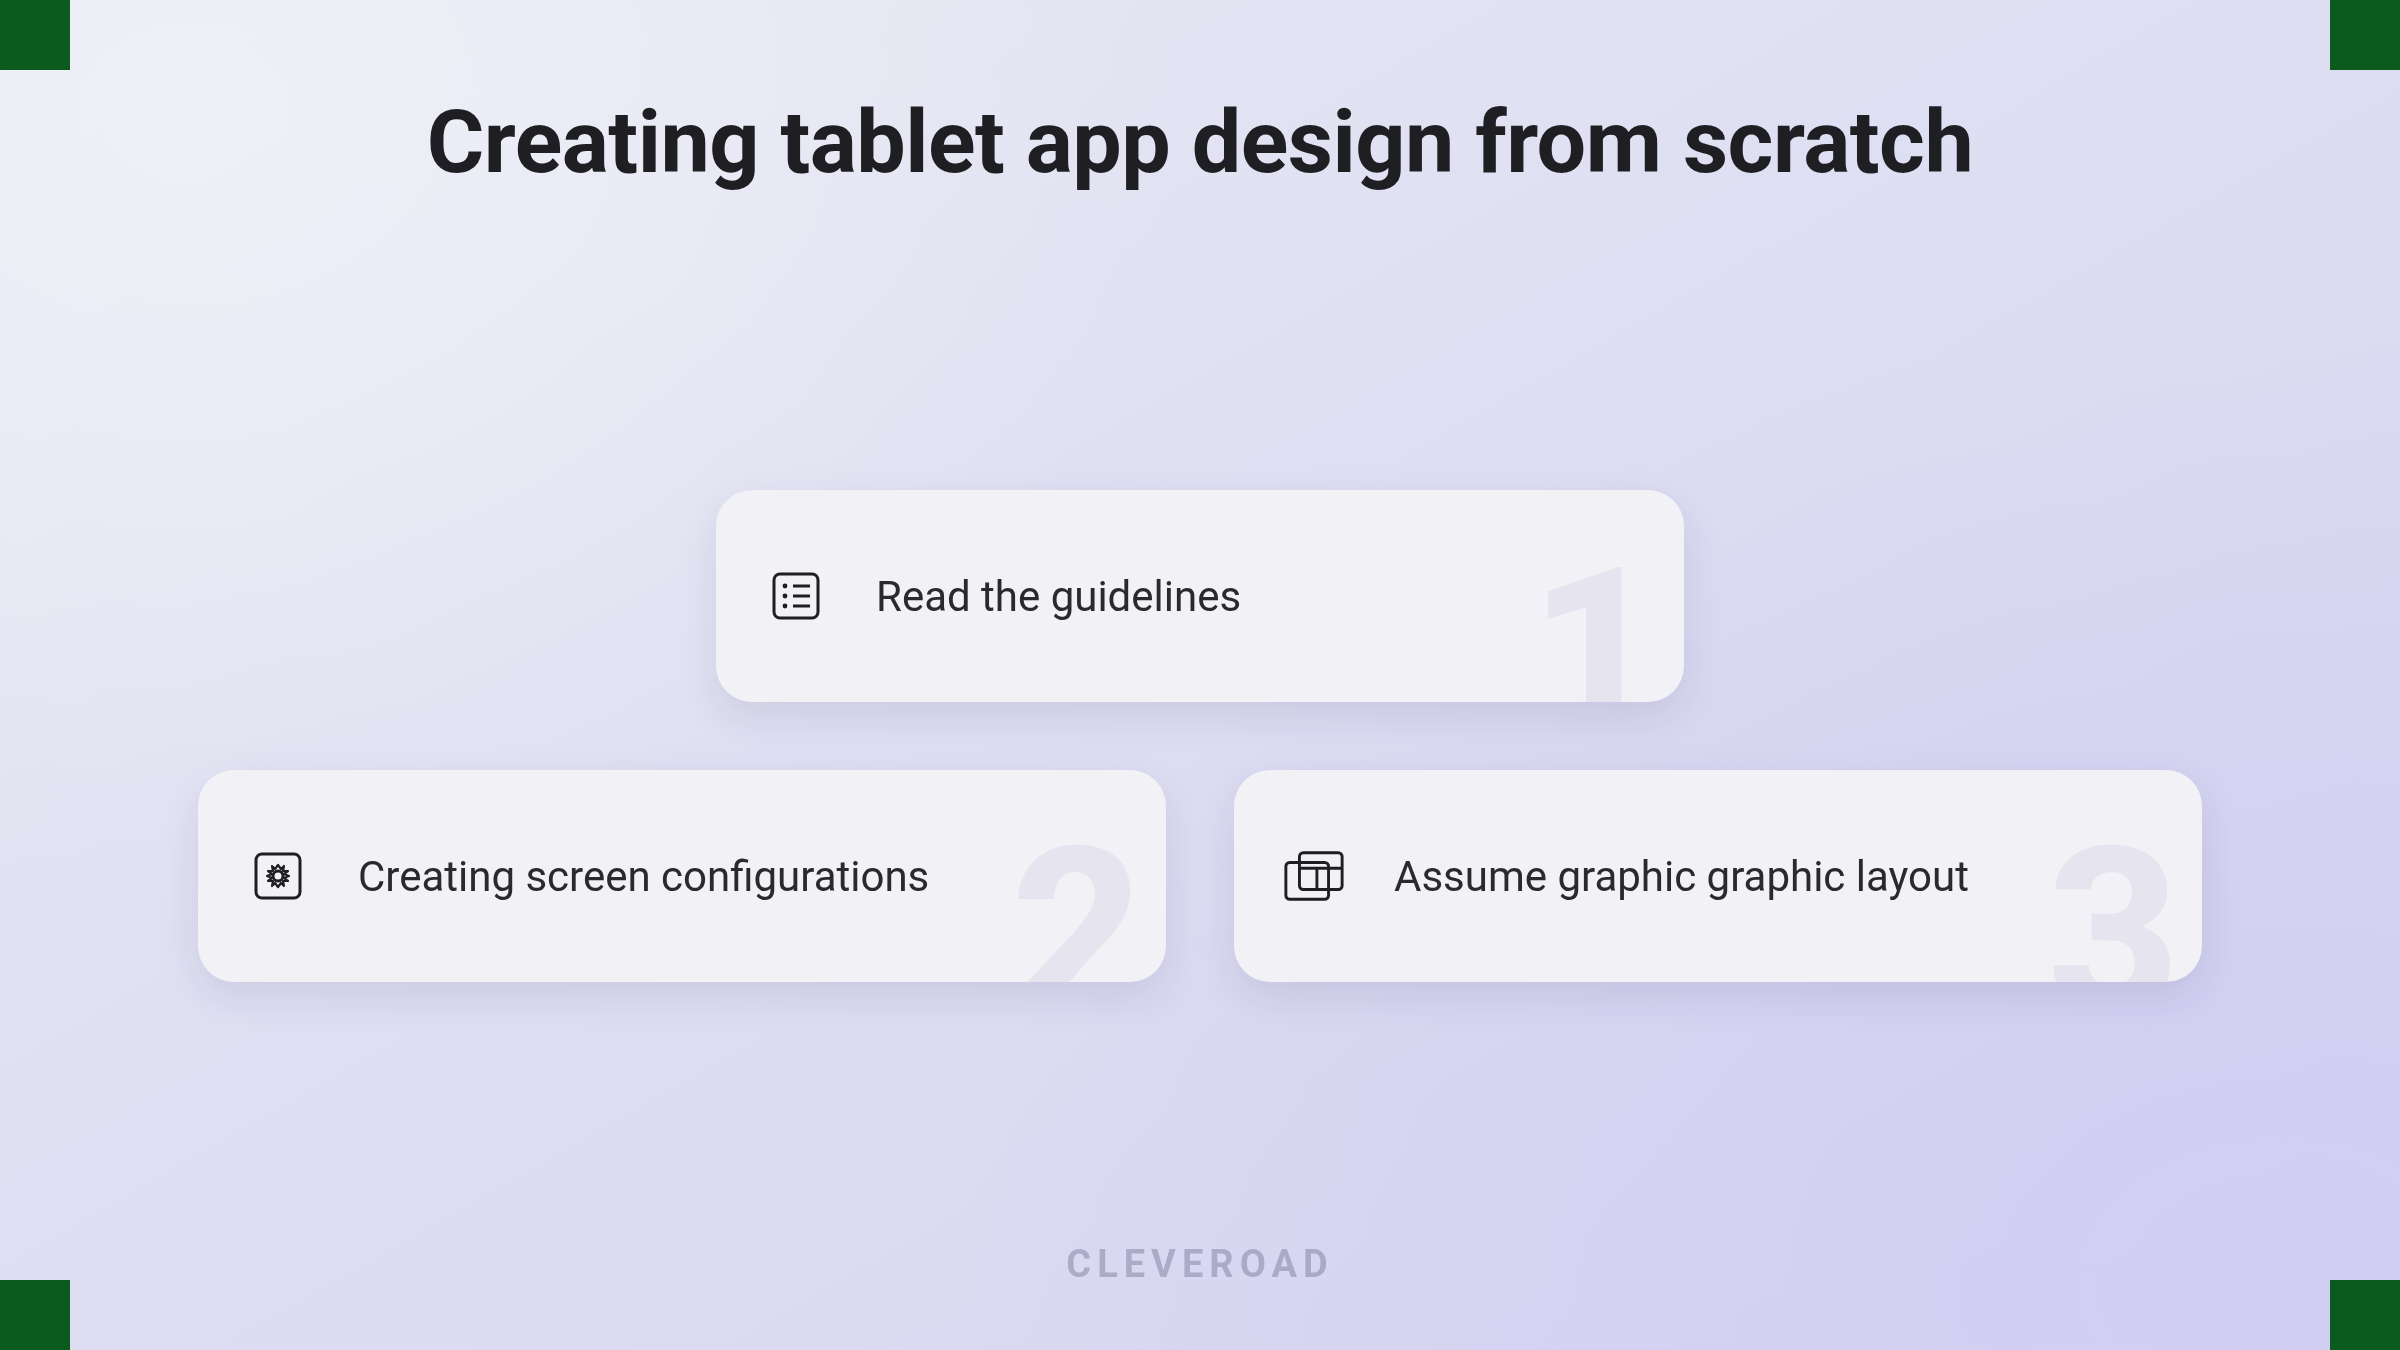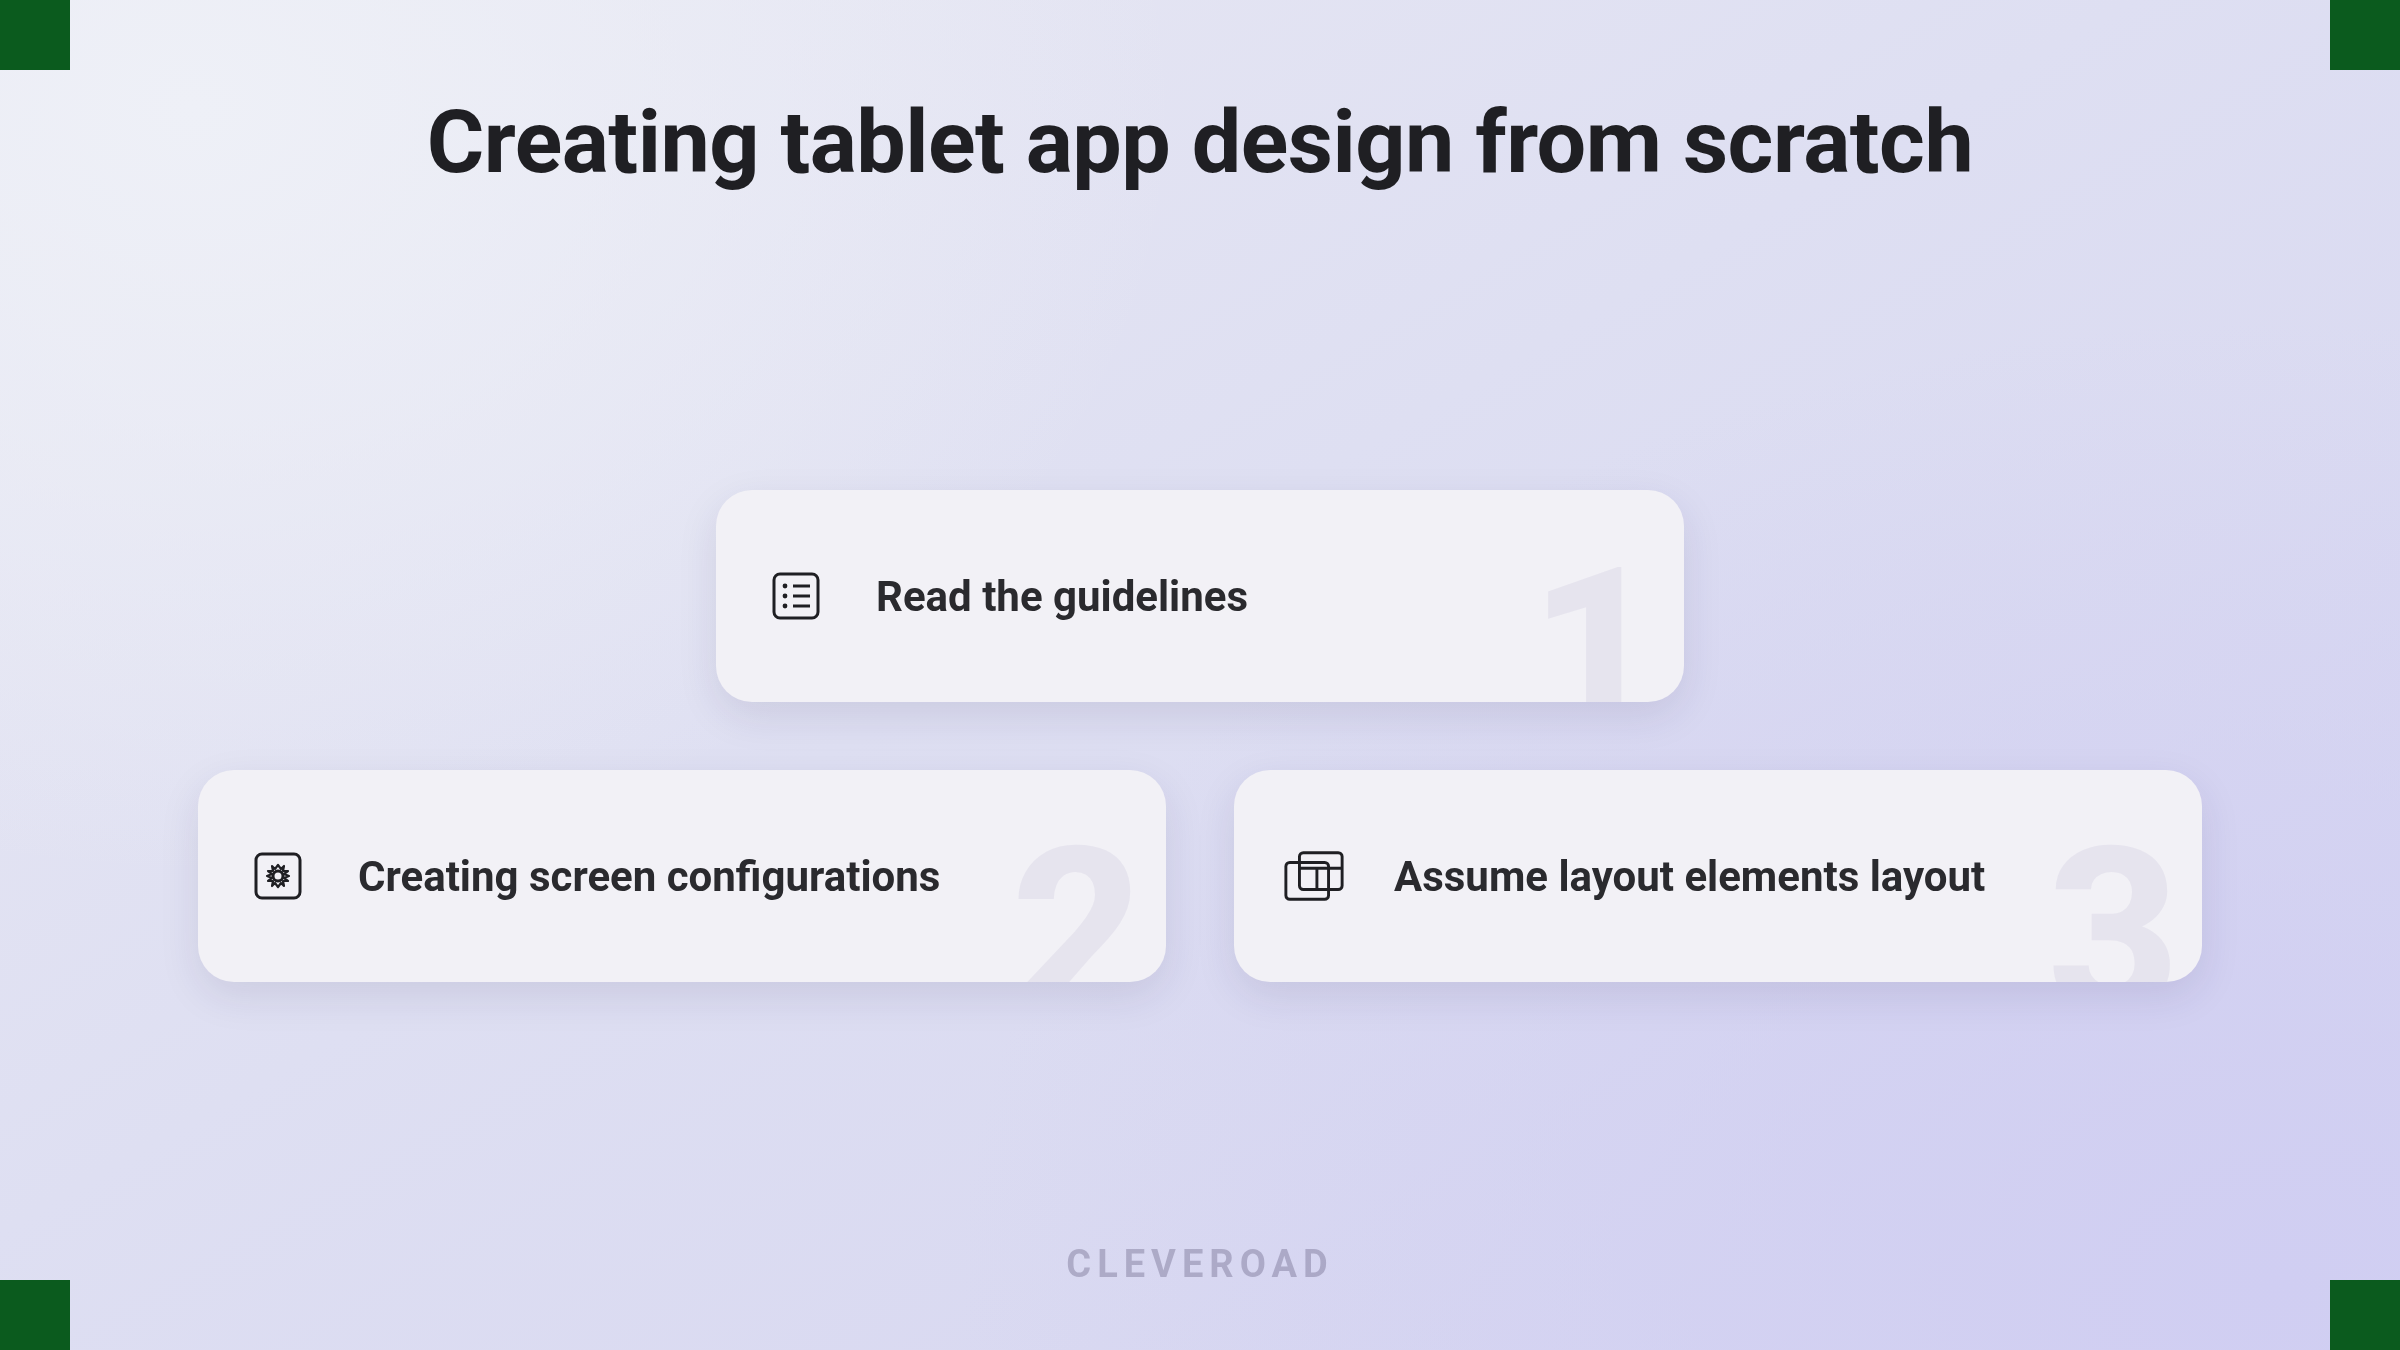--- a/index.html
+++ b/index.html
@@ -79,21 +79,21 @@
     height: 64px;
     flex: 0 0 64px;
     margin-right: 48px;
     display: flex;
     align-items: center;
     justify-content: center;
   }
   .icon-wrap svg { display: block; }
   .card-label {
     font-size: 42px;
-    font-weight: 700;
+    font-weight: 400;
     color: #2a2a2e;
     position: relative;
     z-index: 1;
   }
   .card-1 { top: 490px; left: 716px;  width: 968px; height: 212px; }
   .card-2 { top: 770px; left: 198px; width: 968px; height: 212px; }
   .card-3 { top: 770px; left: 1234px; width: 968px; height: 212px; }
   .brand {
     position: absolute;
     bottom: 64px;
@@ -149,18 +149,18 @@
     <div class="card card-3">
       <span class="bignum">3</span>
       <span class="icon-wrap">
         <svg width="66" height="56" viewBox="0 0 66 56" fill="none" stroke="#1f1f23" stroke-width="3">
           <rect x="4" y="14" width="44" height="38" rx="4"></rect>
           <rect x="18" y="4" width="44" height="38" rx="4"></rect>
           <line x1="18" y1="20" x2="62" y2="20"></line>
           <line x1="36" y1="20" x2="36" y2="42"></line>
         </svg>
       </span>
-      <span class="card-label">Assume layout elements layout</span>
+      <span class="card-label">Assume graphic graphic layout</span>
     </div>
 
     <div class="brand">CLEVEROAD</div>
   </div>
 </div>
 
 </body></html>

